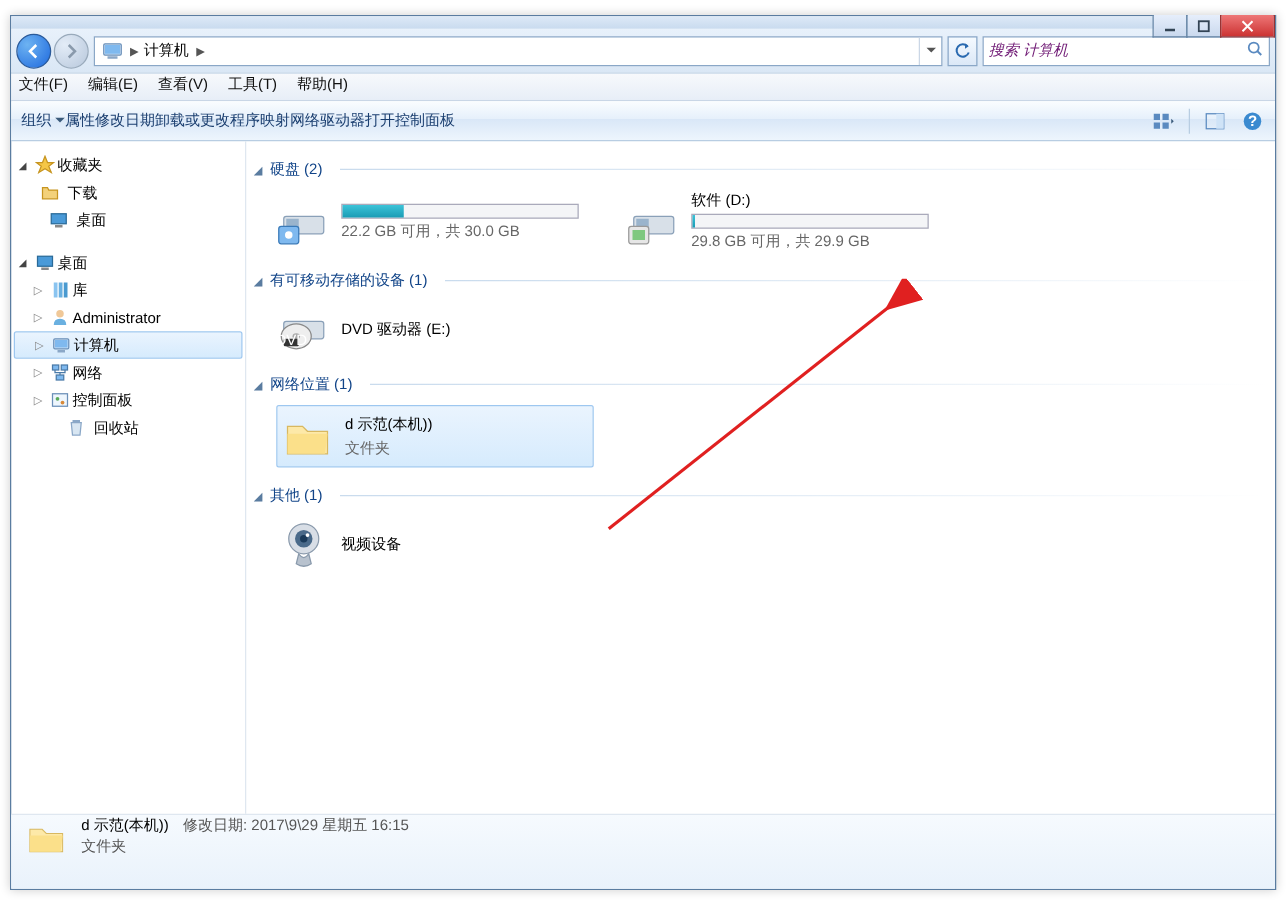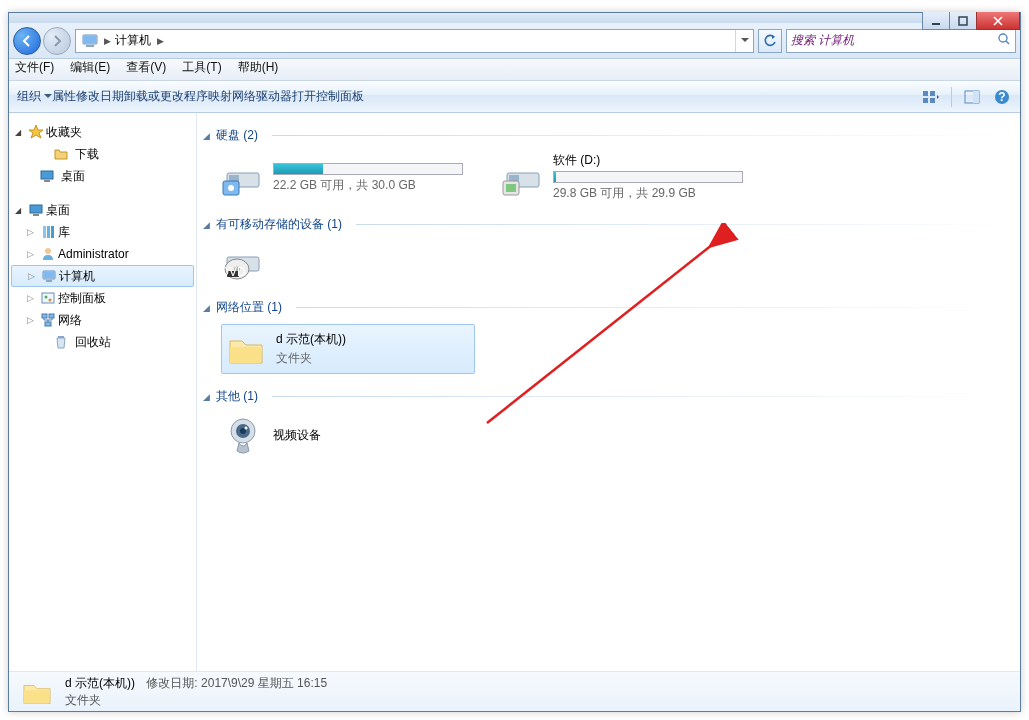--- a/index.html
+++ b/index.html
@@ -60,21 +60,21 @@
 .tile .tinfo { flex: 1; }
 .tile .tname { color: #000; }
 .tile .tsub { color: #666; margin-top: 2px; }
 .capacity { width: 190px; height: 12px; border: 1px solid #aab; background: #f4f5f7; margin: 2px 0; position: relative; }
 .capacity .fill { position: absolute; left: 0; top: 0; bottom: 0; background: linear-gradient(#3cc3d8,#1a9cb5); }
 
 
 .anno-arrow { position: absolute; pointer-events: none; }
 
 
-.details { height: 40px; border-top: 1px solid #dfe7f0; background: linear-gradient(#f6fafe,#e9f2fb); display: flex; align-items: center; padding: 0 10px; gap: 10px; }
+.details { height: 60px; border-top: 1px solid #dfe7f0; background: linear-gradient(#f6fafe,#e9f2fb); display: flex; align-items: flex-start; padding: 0 10px; gap: 10px; }
 .details .dicon { width: 36px; height: 36px; }
 .details .dname { color: #000; margin-bottom: 2px; }
 .details .dmeta { color: #555; }
 </style>
 </head>
 <body>
 
 <div class="win">
   <div class="titlebar">
     <div class="winbtns">
@@ -190,21 +190,21 @@
   <div class="body">
     <div class="sidebar">
       <div class="tree-group">
         <div class="tree-item">
             <span class="arrow open"></span>
           <svg width="16" height="16">
               <path d="M8 1 L10 6 L15 6 L11 9 L13 14 L8 11 L3 14 L5 9 L1 6 L6 6 Z" fill="#f5c646" stroke="#c79520"></path>
             </svg>
           <span class="lbl">收藏夹</span>
           </div>
-        <div class="tree-item" style="padding-left:44px">
+        <div class="tree-item" style="padding-left:23px">
           <svg width="16" height="16">
               <path d="M2 4 L6 4 L7 6 L14 6 L14 13 L2 13 Z" fill="#f3d17a" stroke="#c79520"></path>
             </svg>
           <span class="lbl" style="margin-left:4px">下载</span>
           </div>
         <div class="tree-item" style="padding-left:30px">
           <svg width="16" height="16">
               <rect x="2" y="3" width="12" height="8" fill="#4a9ad8" stroke="#2a6a98"></rect>
               <rect x="5" y="12" width="6" height="2" fill="#888"></rect>
             </svg>
@@ -238,39 +238,39 @@
           <span class="lbl">Administrator</span>
           </div>
         <div class="tree-item sel" style="padding-left:16px">
             <span class="arrow closed"></span>
           <svg width="16" height="16">
               <rect x="2" y="3" width="12" height="8" rx="1" fill="#cfe3f7" stroke="#6a8fb8"></rect>
               <rect x="5" y="12" width="6" height="2" fill="#8aa7c7"></rect>
               <rect x="3" y="4" width="10" height="6" fill="#7fb9ef"></rect>
             </svg>
           <span class="lbl">计算机</span>
-          </div>
-        <div class="tree-item" style="padding-left:18px">
-            <span class="arrow closed"></span>
-          <svg width="16" height="16">
-              <rect x="2" y="3" width="12" height="10" fill="#eef6fd" stroke="#6a8fb8"></rect>
-              <circle cx="6" cy="7" r="1.5" fill="#5aaa5a"></circle>
-              <circle cx="10" cy="10" r="1.5" fill="#d88a3a"></circle>
-            </svg>
-          <span class="lbl">控制面板</span>
           </div>
         <div class="tree-item" style="padding-left:18px">
             <span class="arrow closed"></span>
           <svg width="16" height="16">
               <rect x="2" y="2" width="5" height="4" fill="#7fb9ef" stroke="#4a7aa8"></rect>
               <rect x="9" y="2" width="5" height="4" fill="#7fb9ef" stroke="#4a7aa8"></rect>
               <rect x="5" y="10" width="6" height="4" fill="#7fb9ef" stroke="#4a7aa8"></rect>
               <path d="M4 6 L4 8 L12 8 L12 6 M8 8 L8 10" stroke="#4a7aa8" fill="none"></path>
             </svg>
           <span class="lbl">网络</span>
+          </div>
+        <div class="tree-item" style="padding-left:18px">
+            <span class="arrow closed"></span>
+          <svg width="16" height="16">
+              <rect x="2" y="3" width="12" height="10" fill="#eef6fd" stroke="#6a8fb8"></rect>
+              <circle cx="6" cy="7" r="1.5" fill="#5aaa5a"></circle>
+              <circle cx="10" cy="10" r="1.5" fill="#d88a3a"></circle>
+            </svg>
+          <span class="lbl">控制面板</span>
           </div>
         <div class="tree-item" style="padding-left:44px">
           <svg width="16" height="16">
               <path d="M4 4 L12 4 L11 14 L5 14 Z" fill="#d8e6f2" stroke="#8aa7c7"></path>
               <rect x="5" y="2" width="6" height="2" fill="#8aa7c7"></rect>
             </svg>
           <span class="lbl" style="margin-left:4px">回收站</span>
           </div>
       </div>
     </div>
@@ -320,20 +320,23 @@
         </div>
       <div class="tiles">
         <div class="tile">
           <span class="ticon"><svg width="44" height="44" viewBox="0 0 44 44">
                 <rect x="6" y="16" width="32" height="14" rx="2" fill="#d8e0e8" stroke="#8aa0b8"></rect>
                 <ellipse cx="16" cy="28" rx="12" ry="10" fill="#eee" stroke="#888"></ellipse>
                 <ellipse cx="16" cy="28" rx="3" ry="2.5" fill="#aaa"></ellipse>
                 <rect x="6" y="30" width="12" height="6" rx="1" fill="#333"></rect>
                 <text x="12" y="35" fill="#fff" font-size="5" text-anchor="middle">DVD</text>
               </svg></span>
+          <div class="tinfo">
+              <div class="tname">DVD 驱动器 (E:)</div>
+            </div>
         </div>
       </div>
 
       <div class="section-hdr">
           <span class="tri">◢</span>
           <span>网络位置 (1)</span>
           <span class="line"></span>
         </div>
       <div class="tiles">
         <div class="tile sel">

